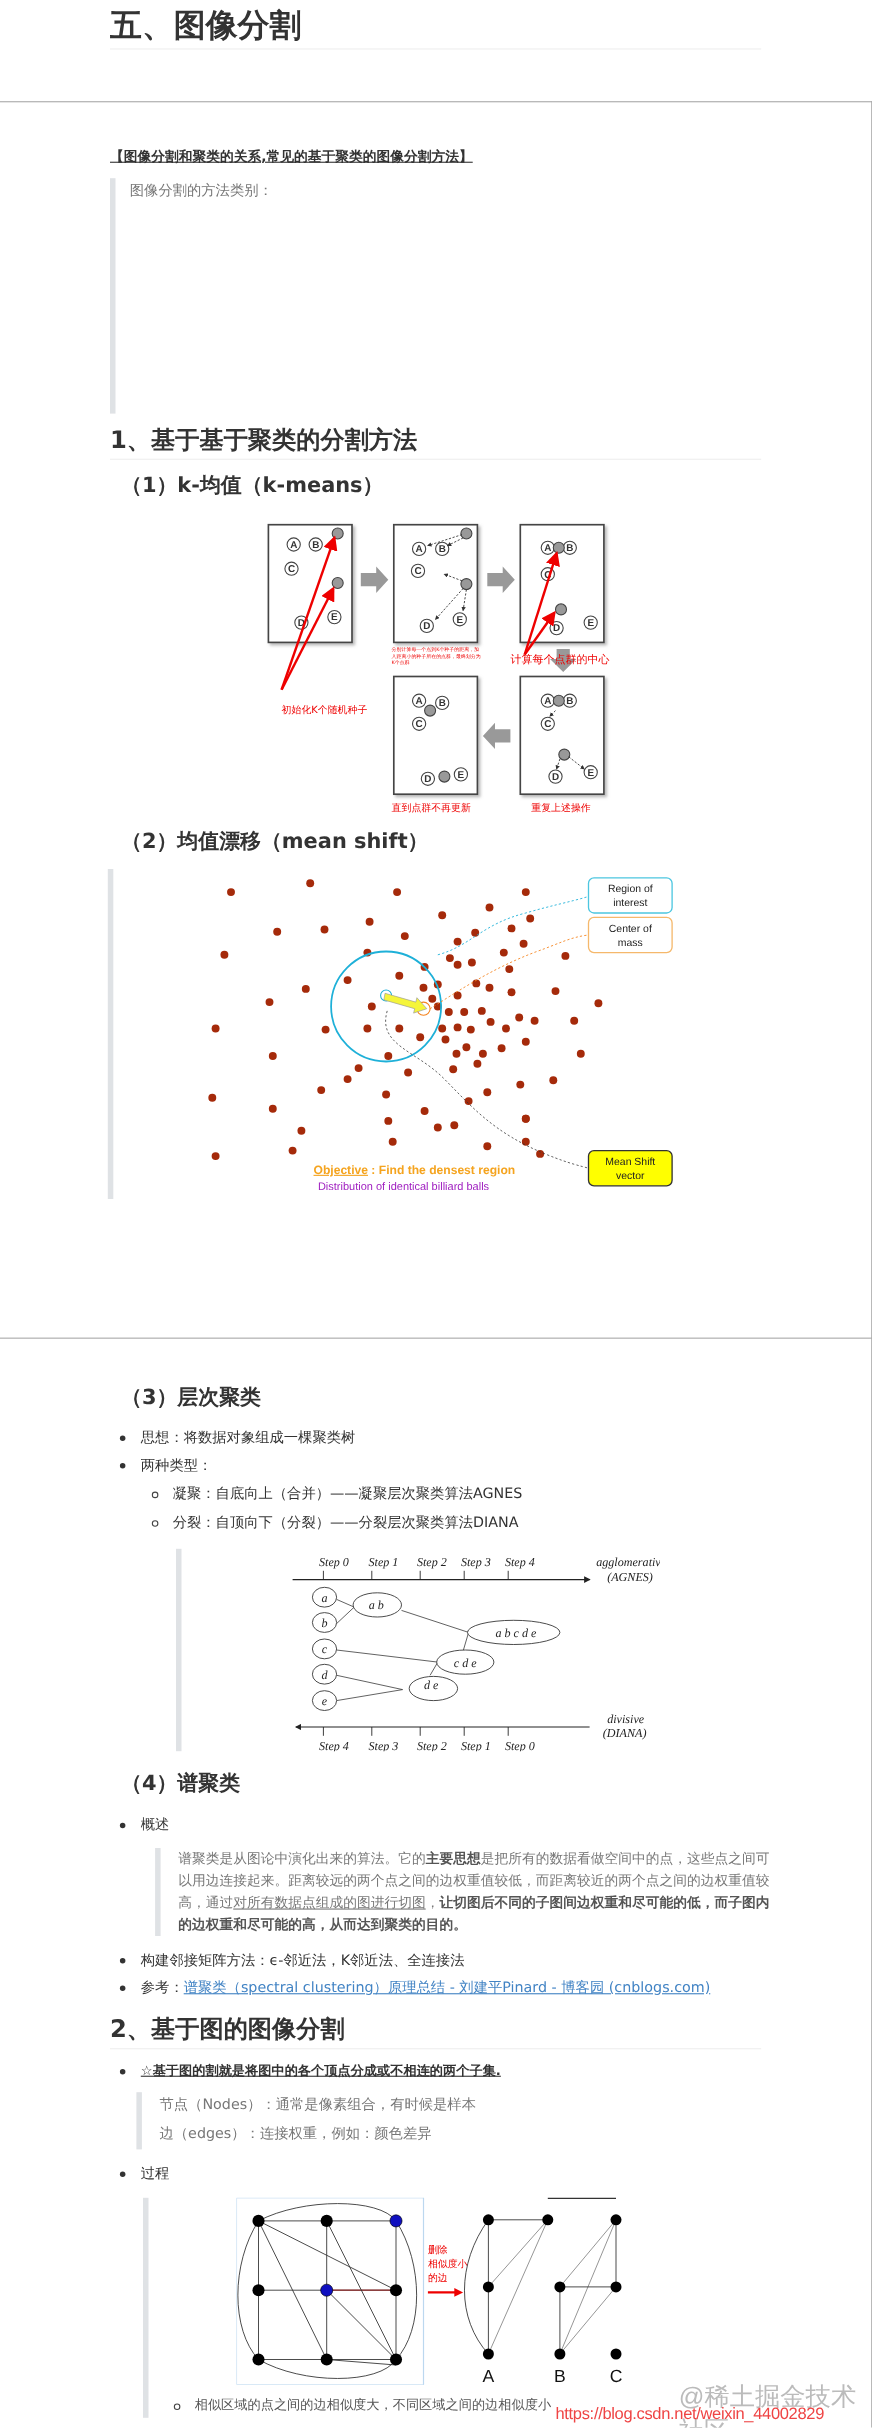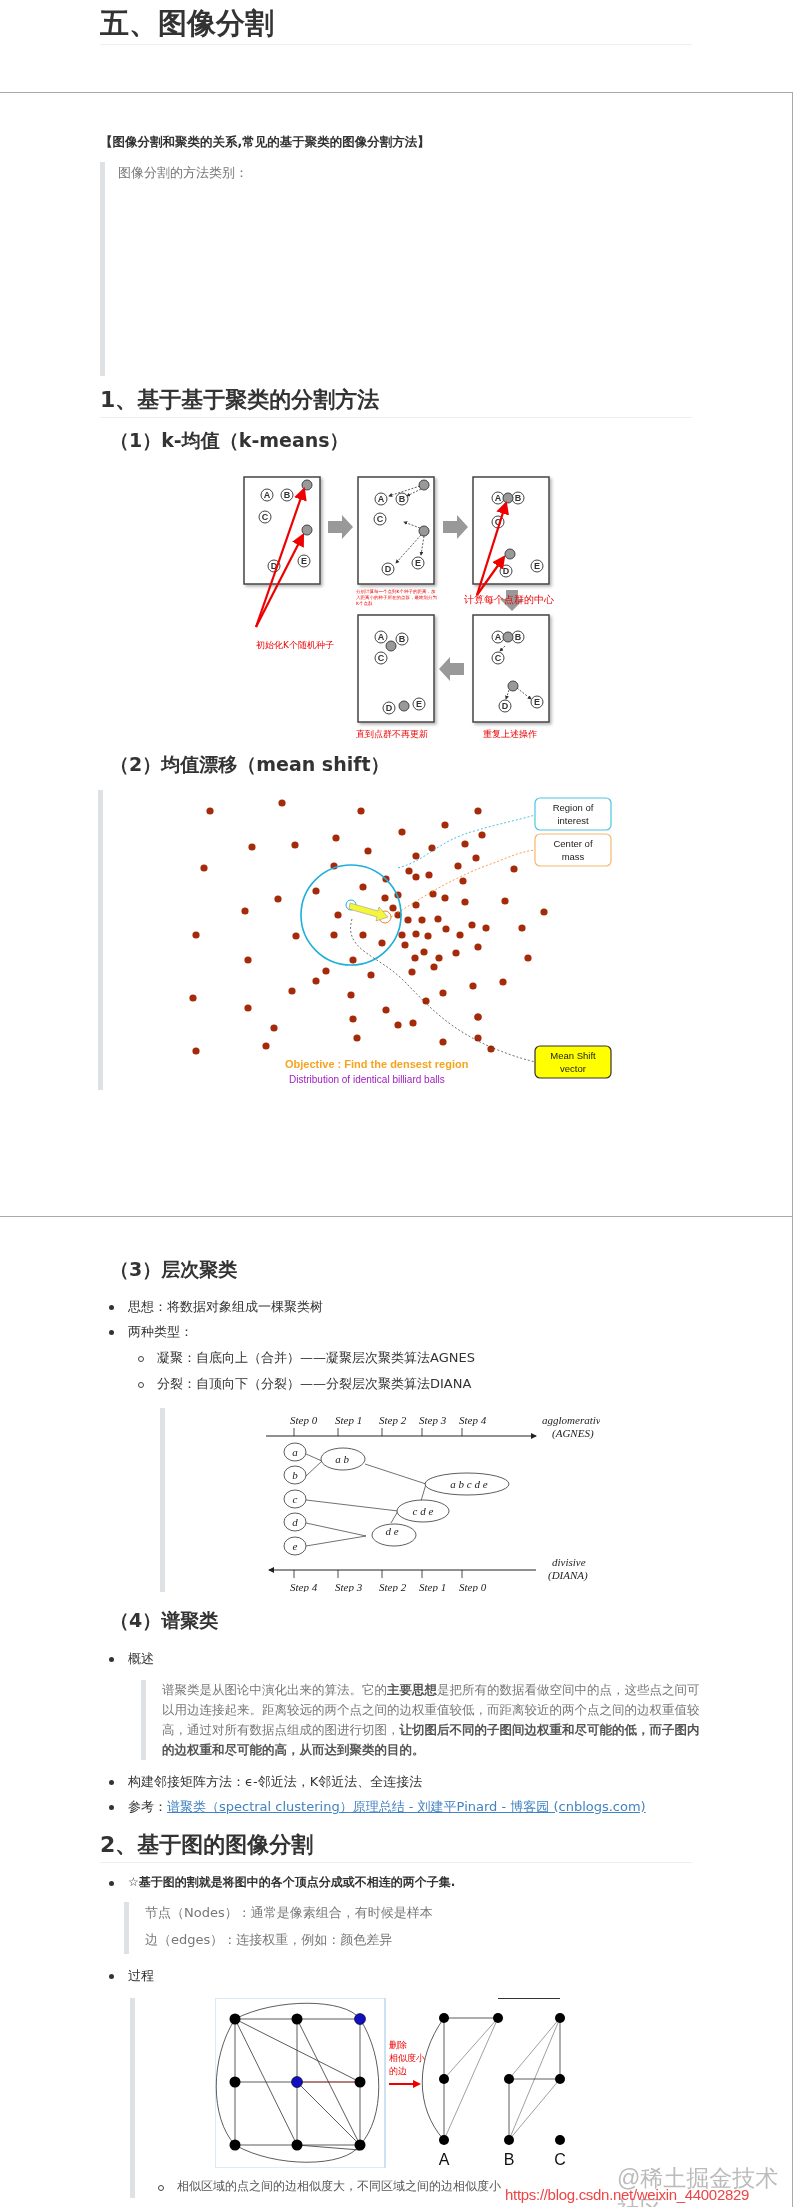--- a/index.html
+++ b/index.html
@@ -3,21 +3,21 @@
 <meta charset="utf-8">
 <style>
   html,body{margin:0;padding:0;background:#fff;}
   body{width:793px;height:2207px;position:relative;overflow:hidden;font-family:"DejaVu Sans","Liberation Sans",sans-serif;color:#333;}
   .page-sep{position:absolute;left:0;width:793px;height:1px;background:#a9a9a9;}
   .rightborder{position:absolute;right:0;top:92px;width:1px;height:2115px;background:#a9a9a9;}
   .abs{position:absolute;}
   h1.t{position:absolute;left:100px;top:4px;margin:0;font-size:29px;font-weight:bold;color:#333;width:592px;padding-bottom:0;border-bottom:1px solid #eee;}
   .h2{position:absolute;left:100px;margin:0;font-size:22px;font-weight:bold;color:#333;width:592px;border-bottom:1px solid #eee;padding-bottom:2px;}
   .h3{position:absolute;left:110px;margin:0;font-size:19px;font-weight:bold;color:#333;}
-  .uline{}
+  .uline{text-decoration:underline;}
   .quote{position:absolute;border-left:5px solid #dfe2e5;}
   .q-text{color:#777;font-size:13px;}
   ul.b{margin:0;padding:0;list-style:none;}
   ul.b li{position:relative;padding-left:18px;font-size:12.5px;line-height:20px;color:#666;}
   ul.b li:before{content:"";position:absolute;left:4px;top:8px;width:5px;height:5px;border-radius:50%;background:#777;}
   .blt{position:absolute;font-size:13px;color:#333;}
   .blt .dot{position:absolute;left:-19px;top:7px;width:5px;height:5px;border-radius:50%;background:#333;}
   .circ .dot{background:transparent;border:1px solid #444;width:4px;height:4px;}
   .link{color:#4183c4;text-decoration:underline;}
   .bold{font-weight:bold;color:#333;}

